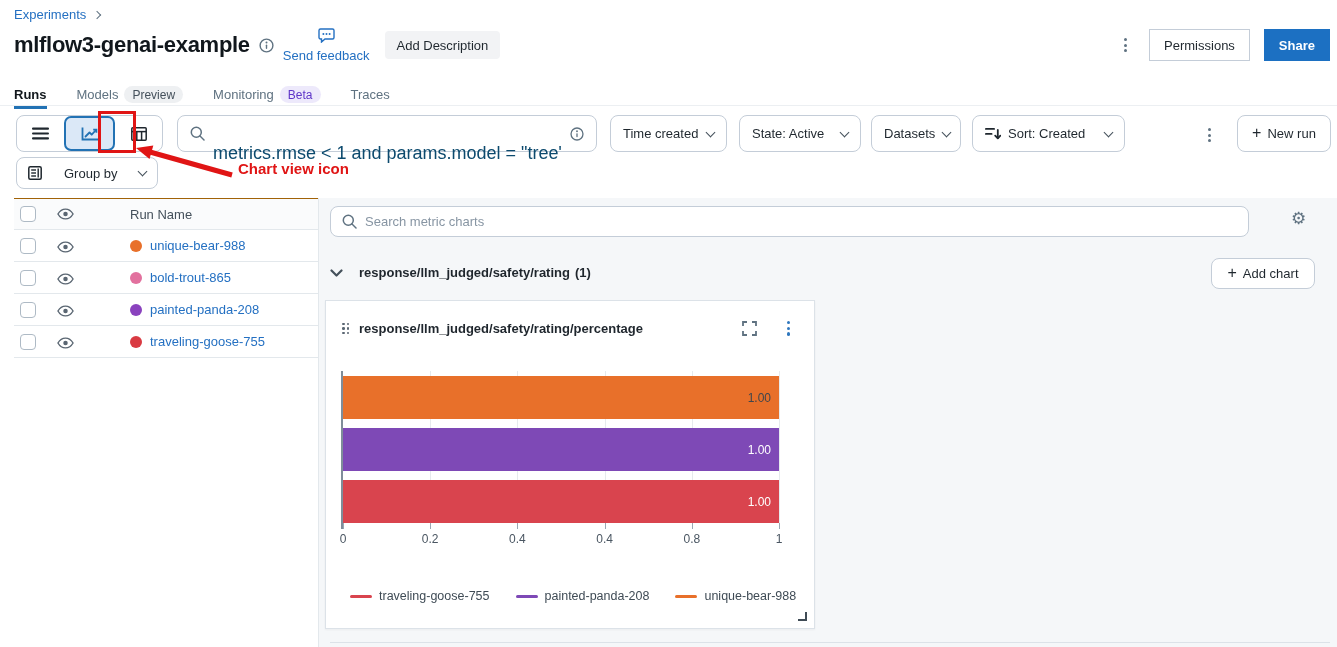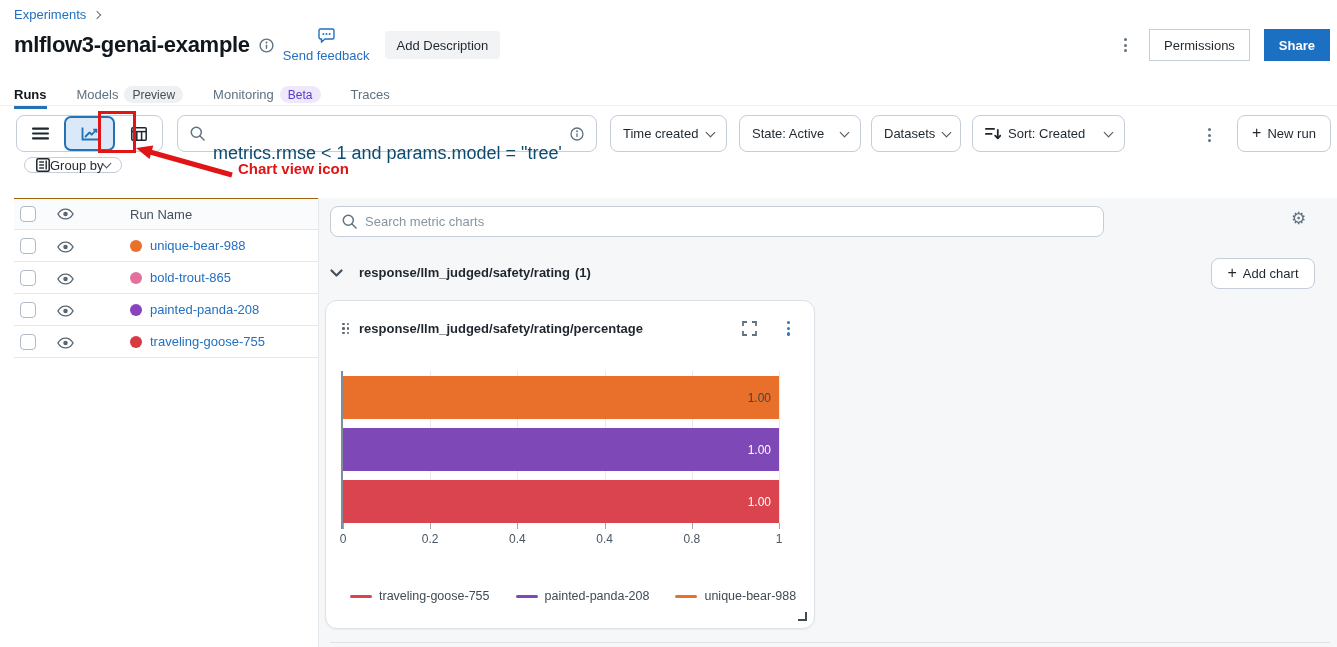--- a/index.html
+++ b/index.html
@@ -39,46 +39,46 @@
   .tool-search input { flex:1; border:none; outline:none; font-family:inherit; font-size:18px; color:#0c4a6e; background:transparent;margin-top:40px; }
   .dropdown { position:absolute; top:115px; height:37px; border:1px solid #C4CDD8; border-radius:8px; background:#fff; display:flex; align-items:center; justify-content:space-between; padding:0 12px; font-size:13px; color:#1F272E; cursor:pointer; gap:8px; }
   .caret { width:7px; height:7px; border-right:1.6px solid #44505B; border-bottom:1.6px solid #44505B; transform:rotate(45deg); margin-top:-3px; flex:none; }
   .dd-time { left:610px; width:117px; }
   .dd-state { left:739px; width:122px; }
   .dd-datasets { left:871px; width:90px; }
   .dd-sort { left:972px; width:153px; }
   .toolbar-kebab { position:absolute; left:1200px; top:122px; }
   .btn-new-run { position:absolute; left:1237px; top:115px; width:94px; height:37px; border-radius:8px; }
   .plus-glyph { font-size:16px; font-weight:400; margin-top:-2px; }
-  .btn-group-by { position:absolute; left:24px; top:157px; height:16px; padding:0 11px; border-radius:8px; gap:0; }
+  .btn-group-by { position:absolute; left:16px; top:157px; height:32px; padding:0 11px; border-radius:8px; gap:22px; }
   
   .anno-rect { position:absolute; left:98px; top:111px; width:38px; height:42px; border:3px solid #E01515; pointer-events:none; }
   .anno-arrow { position:absolute; left:134px; top:141px; width:104px; height:38px; pointer-events:none; }
   .anno-label { position:absolute; left:238px; top:160px; color:#E01515; font-size:15px; font-weight:700; }
   
   .runs-table { position:absolute; left:14px; top:198px; width:304px; }
   .t-row { display:flex; align-items:center; height:32px; border-bottom:1px solid #E3E8EC; position:relative; }
   .t-head { border-top:1px solid #a16207; background:#FAFBFC; color:#44505B; font-size:13px; }
   .cb { position:absolute; left:6px; width:16px; height:16px; border:1.5px solid #AEBAC5; border-radius:4px; background:#fff; cursor:pointer; }
   .eye { position:absolute; left:43px; top:9px; cursor:pointer; }
   .col-name { position:absolute; left:116px; display:flex; align-items:center; gap:8px; font-size:13px; }
   .run-dot { width:12px; height:12px; border-radius:50%; flex:none; }
   .run-link { color:#2470C2; text-decoration:none; cursor:pointer; }
   .table-right-border { position:absolute; left:318px; top:198px; width:1px; height:449px; background:#E3E8EC; }
   
   .charts-panel { position:absolute; left:319px; top:198px; width:1018px; height:449px; background:#F5F7F9; }
-  .charts-search { position:absolute; left:330px; top:206px; width:774px; height:31px; background:#fff; border:1px solid #C4CDD8; border-radius:8px; display:flex; align-items:center; gap:8px; padding:0 11px; }
+  .charts-search { position:absolute; left:330px; top:206px; width:919px; height:31px; background:#fff; border:1px solid #C4CDD8; border-radius:8px; display:flex; align-items:center; gap:8px; padding:0 11px; }
   .charts-search input { flex:1; border:none; outline:none; font-family:inherit; font-size:13px; color:#3B4752; background:transparent; }
   .charts-search input::placeholder, .tool-search input::placeholder { color:#8795A3; }
   .gear { position:absolute; left:1291px; top:210px; font-size:17px; color:#5F7281; cursor:pointer; line-height:1; }
   .section-row { position:absolute; left:330px; top:265px; display:flex; align-items:center; gap:16px; }
   .section-title { font-size:13px; font-weight:700; color:#1F262D; display:flex; gap:5px; }
   .btn-add-chart { position:absolute; left:1211px; top:258px; width:104px; height:31px; border-radius:8px; }
   
-  .chart-card { position:absolute; left:325px; top:300px; width:490px; height:329px; background:#fff; border:1px solid #DCE2E8; border-radius:12px; box-shadow:0 1px 2px rgba(31,39,46,.05); }
+  .chart-card { position:absolute; left:325px; top:300px; width:490px; height:329px; background:#fff; border:1px solid #DCE2E8; border-radius:0; box-shadow:0 1px 2px rgba(31,39,46,.05); }
   .card-header { display:flex; align-items:center; gap:10px; padding:14px 16px 0 16px; }
   .drag-handle { display:grid; grid-template-columns:2.5px 2.5px; grid-auto-rows:2.5px; gap:2px; cursor:grab; }
   .drag-handle i { background:#5A6672; border-radius:50%; }
   .card-title { flex:1; font-size:13px; font-weight:700; color:#1F262D; }
   .card-kebab i { background:#2F77BE; width:3.2px; height:3.2px; }
   .plot { position:absolute; left:17px; top:70px; width:436px; height:152px; }
   .axis-line { position:absolute; left:-2px; top:0; width:2px; height:158px; background:#7F8D9A; }
   .gridline { position:absolute; top:0; width:1px; height:157px; background:#E6EAED; }
   .tickmark { position:absolute; top:152px; width:1px; height:6px; background:#9AA7B3; }
   .bar { position:absolute; left:0; height:43px; display:flex; align-items:center; justify-content:flex-end; padding-right:8px; font-size:12px; }

